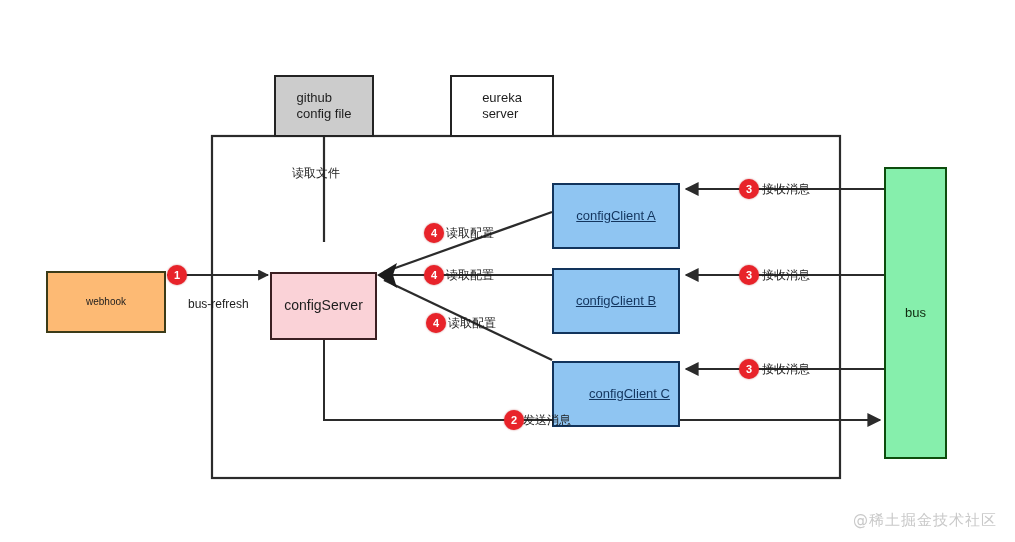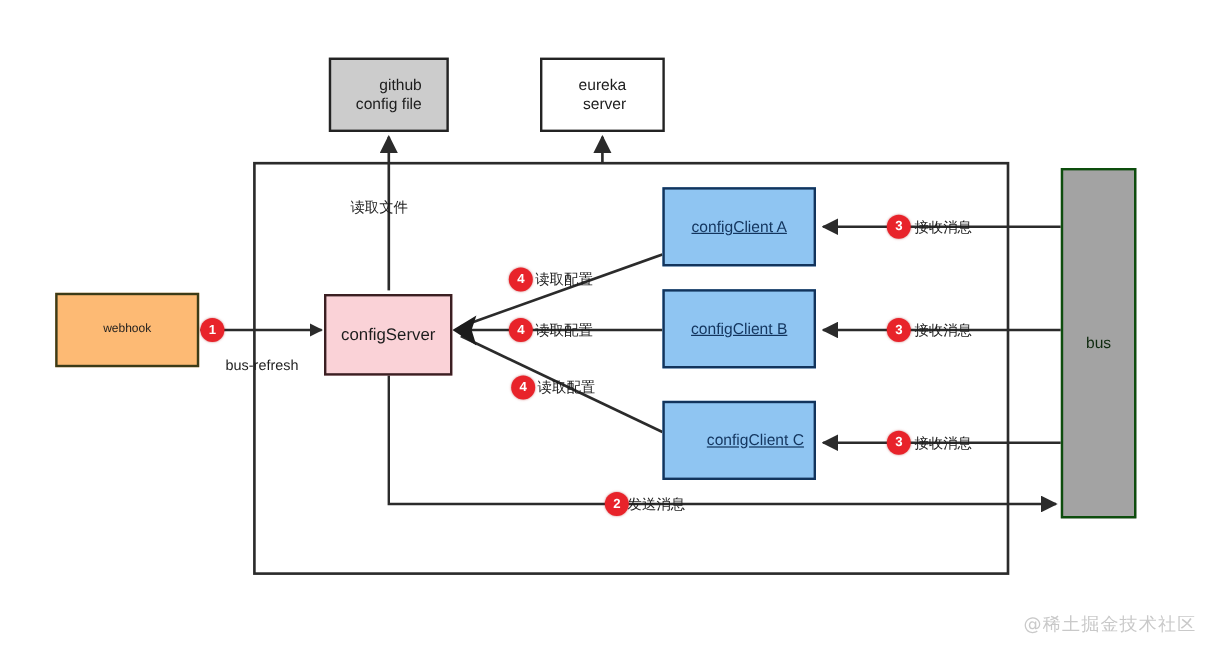--- a/index.html
+++ b/index.html
@@ -23,23 +23,24 @@
     top: 0;
     width: 1015px;
     height: 542px;
   }
   .node {
     position: absolute;
     box-sizing: border-box;
     display: flex;
     align-items: center;
     justify-content: center;
-    text-align: right;
+    text-align: left;
     line-height: 1.25;
     white-space: pre-line;
+    margin-top: 27px;
   }
   .node-github {
     left: 274px; top: 48px; width: 100px; height: 62px;
     background: #cccccc;
     border: 2px solid #232323;
     color: #1d1d1d;
     font-size: 13px;
   }
   .node-eureka {
     left: 450px; top: 48px; width: 104px; height: 62px;
@@ -68,21 +69,21 @@
     border: 2px solid #12345c;
     color: #13355e;
     font-size: 13px;
     text-decoration: underline;
   }
   .node-client-a { left: 552px; top: 156px; }
   .node-client-b { left: 552px; top: 241px; }
   .node-client-c { left: 552px; top: 334px; padding-left: 27px; }
   .node-bus {
     left: 884px; top: 140px; width: 63px; height: 292px;
-    background: #a3a3a3;
+    background: #86efac;
     border: 2px solid #0d4d0d;
     color: #0f2a0f;
     font-size: 13px;
   }
 
   .edge-label {
     position: absolute;
     font-size: 12px;
     color: #1d1d1d;
     white-space: nowrap;

